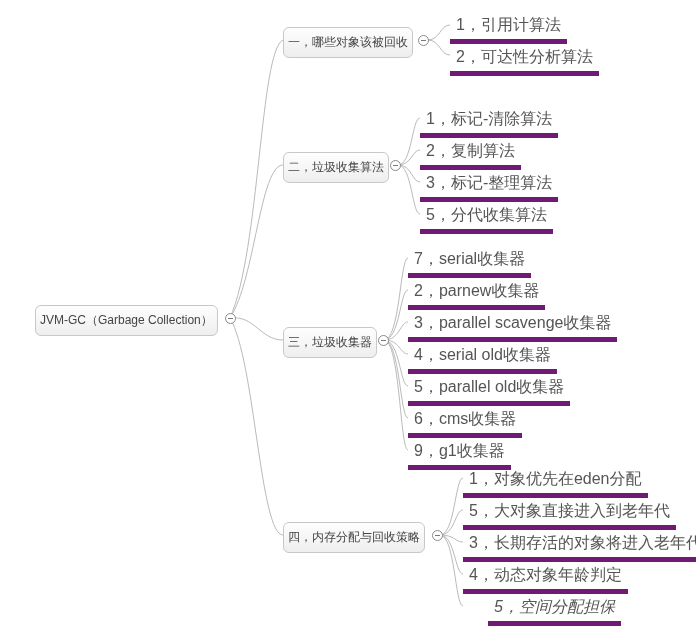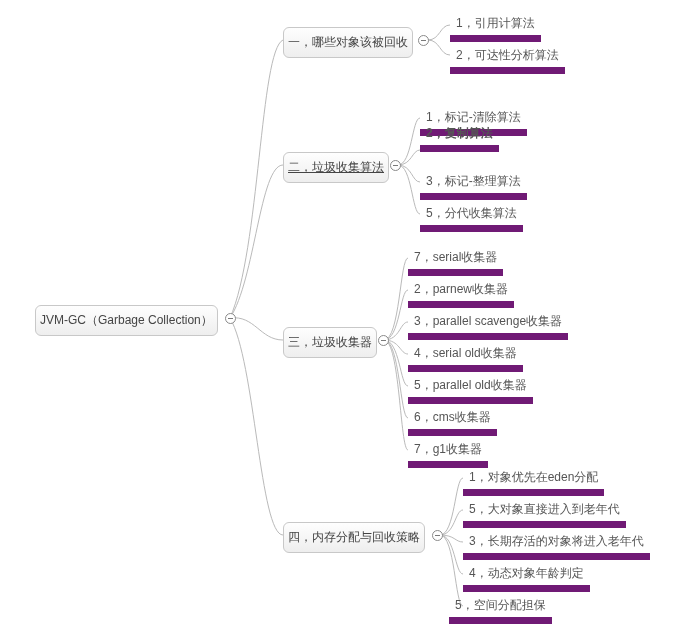--- a/index.html
+++ b/index.html
@@ -11,22 +11,22 @@
   border-radius: 6px;
   padding: 6px 4px;
   color: #444;
   white-space: nowrap;
 }
 .leaf {
   position: absolute;
   color: #555;
   white-space: nowrap;
   padding: 3px 6px;
-  border-bottom: 7px solid #701a75;
-  font-size: 12px;
+  border-bottom: 5px solid #701a75;
+  font-size: 16px;
 }
 .toggle {
   position: absolute;
   width: 11px; height: 11px;
   border: 1px solid #8a8a8a;
   border-radius: 50%;
   background: #fff;
   display: flex; align-items: center; justify-content: center;
   z-index: 10;
 }
@@ -77,42 +77,42 @@
 </div>
 <div class="toggle" style="left:225px; top:313px;"></div>
 
 <div class="node" style="left:283px; top:27px;">
   <span>一，哪些对象该被回收</span>
 </div>
 <div class="toggle" style="left:418px; top:35px;"></div>
 <div class="leaf" style="left:450px; top:12px;"><span>1，引用计算法</span></div>
 <div class="leaf" style="left:450px; top:44px;"><span>2，可达性分析算法</span></div>
 
-<div class="node" style="left:283px; top:152px;text-decoration:underline;">
+<div class="node" style="left:283px; top:152px;">
   <span>二，垃圾收集算法</span>
 </div>
 <div class="toggle" style="left:390px; top:160px;"></div>
 <div class="leaf" style="left:420px; top:106px;"><span>1，标记-清除算法</span></div>
-<div class="leaf" style="left:420px; top:122px;font-weight:bold;"><span>2，复制算法</span></div>
+<div class="leaf" style="left:420px; top:138px;"><span>2，复制算法</span></div>
 <div class="leaf" style="left:420px; top:170px;"><span>3，标记-整理算法</span></div>
 <div class="leaf" style="left:420px; top:202px;"><span>5，分代收集算法</span></div>
 
 <div class="node" style="left:283px; top:327px;">
   <span>三，垃圾收集器</span>
 </div>
 <div class="toggle" style="left:378px; top:335px;"></div>
 <div class="leaf" style="left:408px; top:246px;"><span>7，serial收集器</span></div>
 <div class="leaf" style="left:408px; top:278px;"><span>2，parnew收集器</span></div>
 <div class="leaf" style="left:408px; top:310px;text-align:right;"><span>3，parallel scavenge收集器</span></div>
 <div class="leaf" style="left:408px; top:342px;"><span>4，serial old收集器</span></div>
 <div class="leaf" style="left:408px; top:374px;"><span>5，parallel old收集器</span></div>
 <div class="leaf" style="left:408px; top:406px;"><span>6，cms收集器</span></div>
-<div class="leaf" style="left:408px; top:438px;"><span>7，g1收集器</span></div>
+<div class="leaf" style="left:408px; top:438px;"><span>9，g1收集器</span></div>
 
 <div class="node" style="left:283px; top:522px;">
   <span>四，内存分配与回收策略</span>
 </div>
 <div class="toggle" style="left:432px; top:530px;"></div>
 <div class="leaf" style="left:463px; top:466px;"><span>1，对象优先在eden分配</span></div>
 <div class="leaf" style="left:463px; top:498px;"><span>5，大对象直接进入到老年代</span></div>
 <div class="leaf" style="left:463px; top:530px;"><span>3，长期存活的对象将进入老年代</span></div>
 <div class="leaf" style="left:463px; top:562px;"><span>4，动态对象年龄判定</span></div>
-<div class="leaf" style="left:449px; top:594px;"><span>5，空间分配担保</span></div>
+<div class="leaf" style="left:488px; top:594px;font-style:italic;"><span>5，空间分配担保</span></div>
 
 </body></html>

